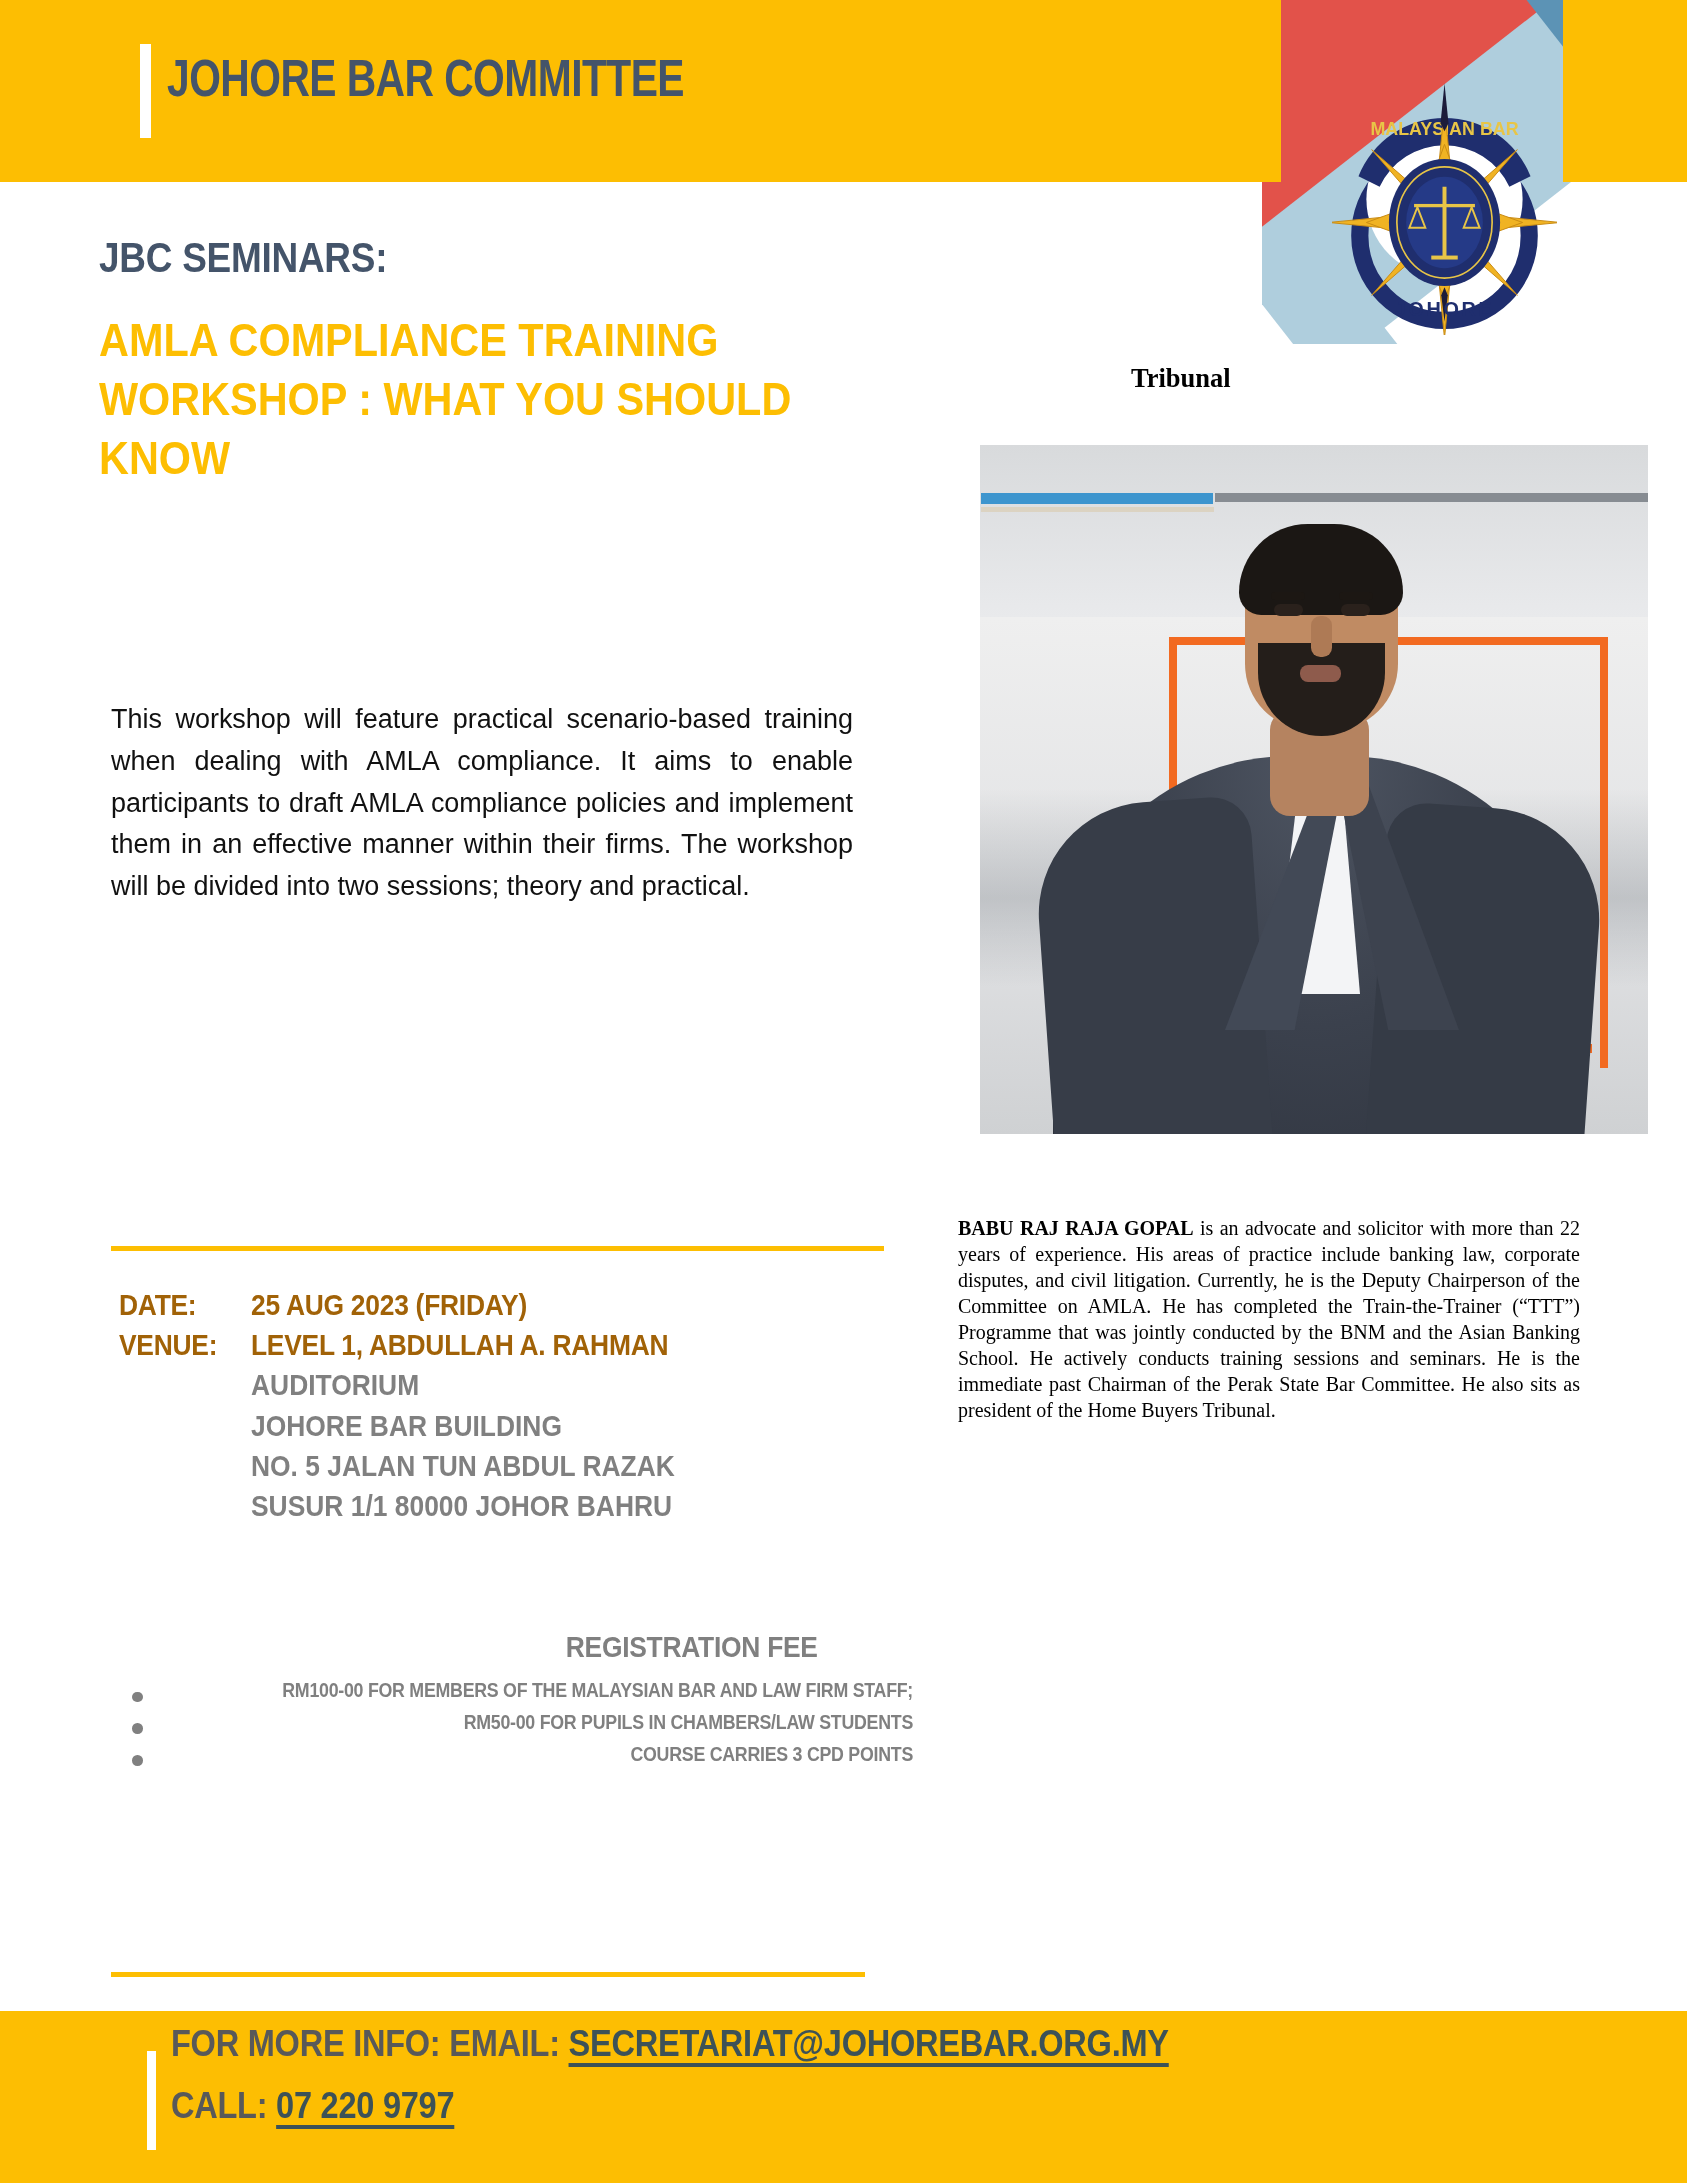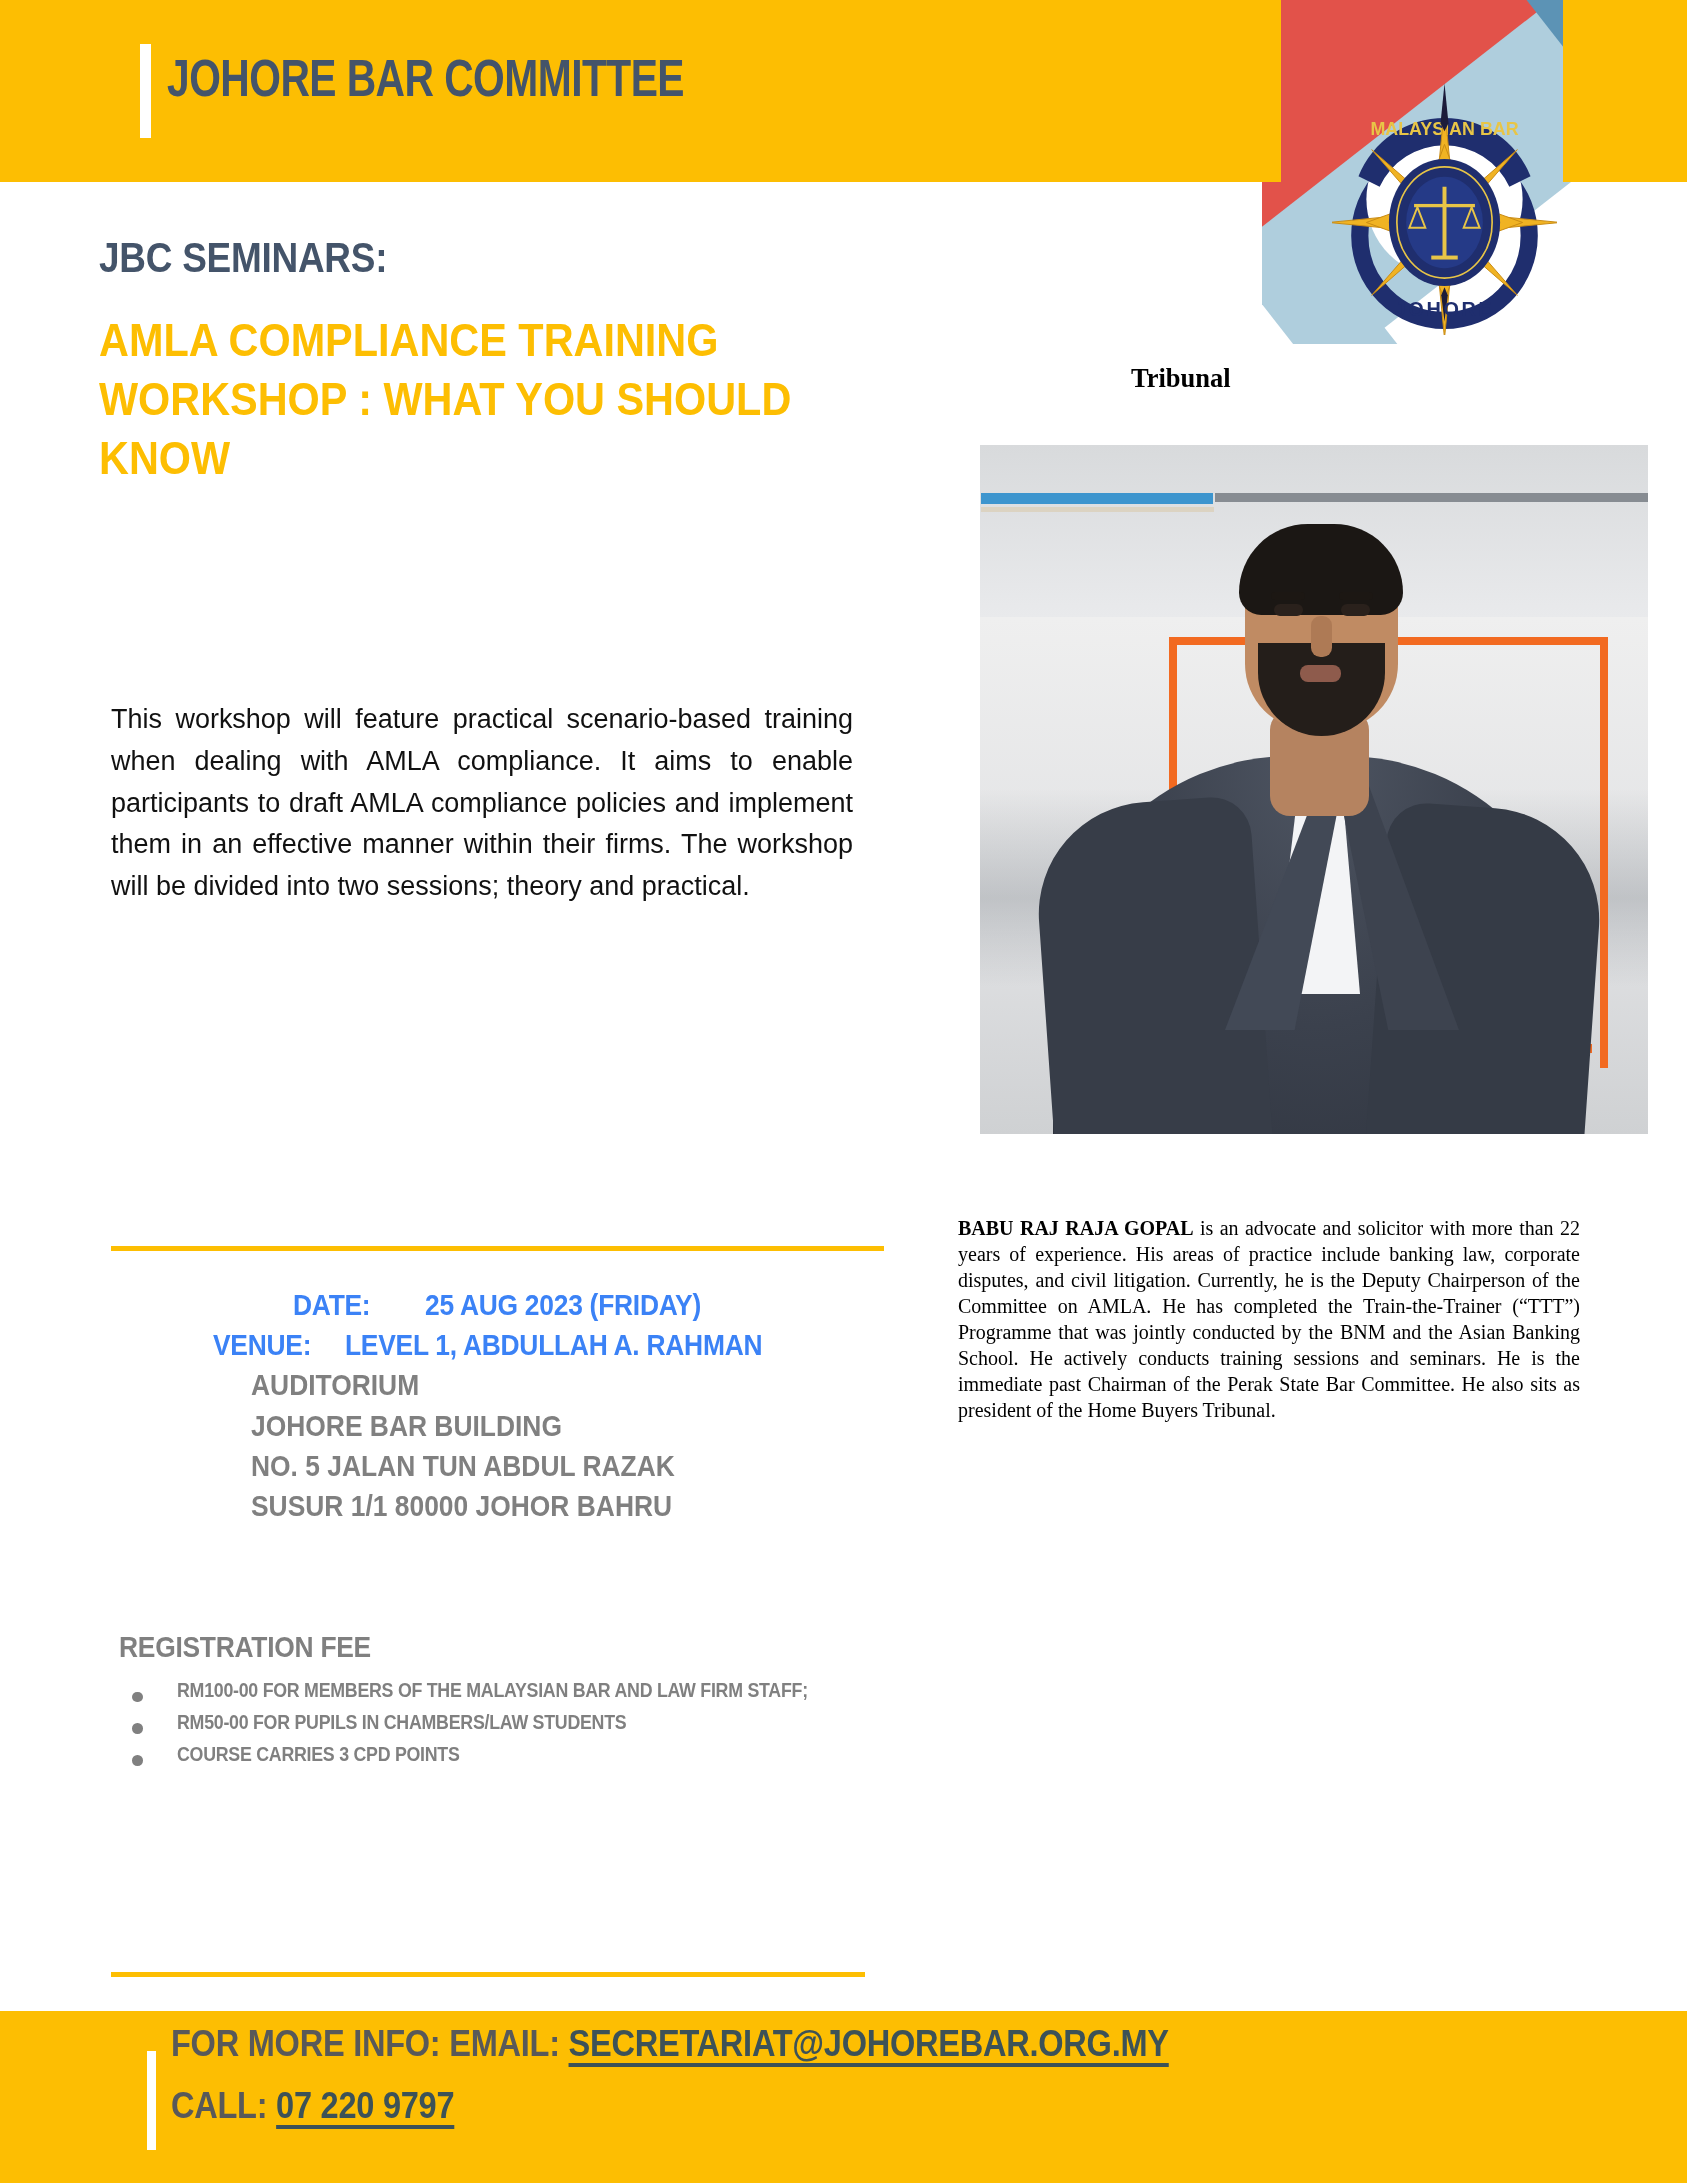--- a/index.html
+++ b/index.html
@@ -166,24 +166,23 @@
     position: absolute;
     left: 119px;
     top: 1285px;
     width: 794px;
   }
   .detail-row {
     display: flex;
     font-family: "Liberation Sans", sans-serif;
     font-weight: bold;
     font-size: 30px;
-    color: #3b82f6;
+    color: #a16207;
     line-height: 1.34;
     letter-spacing: -0.3px;
-    justify-content: center;
   }
   .detail-label {
     width: 132px;
     flex-shrink: 0;
     transform: scaleX(0.88);
     transform-origin: left center;
   }
   .detail-value {
     transform: scaleX(0.88);
     transform-origin: left center;
@@ -199,20 +198,21 @@
     transform: scaleX(0.88);
     transform-origin: left center;
     white-space: nowrap;
   }
 
   .fee-block {
     position: absolute;
     left: 119px;
     top: 1629px;
     width: 794px;
+    text-align: right;
   }
   .fee-heading {
     font-family: "Liberation Sans", sans-serif;
     font-weight: bold;
     font-size: 30px;
     color: #808080;
     transform: scaleX(0.88);
     transform-origin: left top;
     line-height: 1.2;
     letter-spacing: -0.3px;

